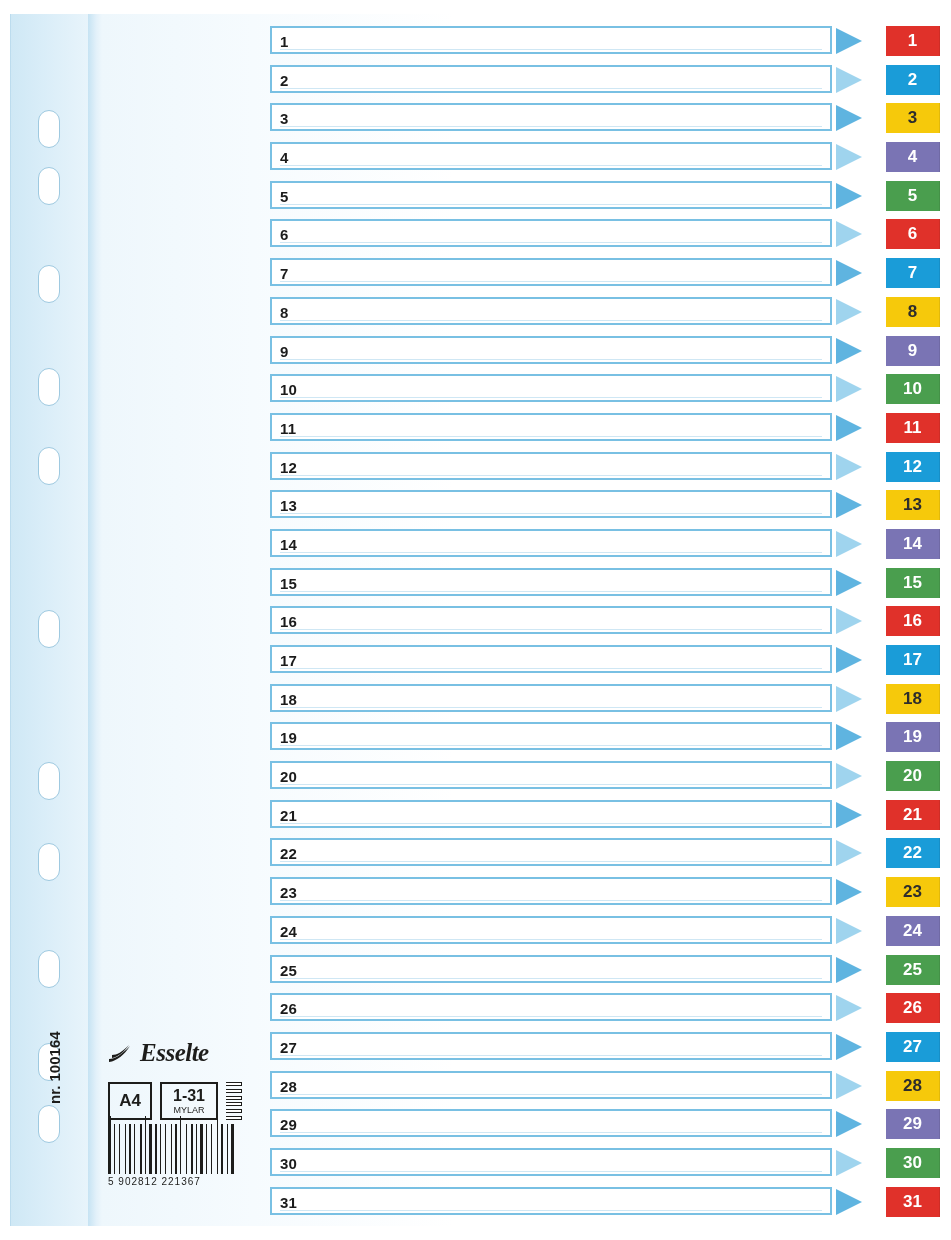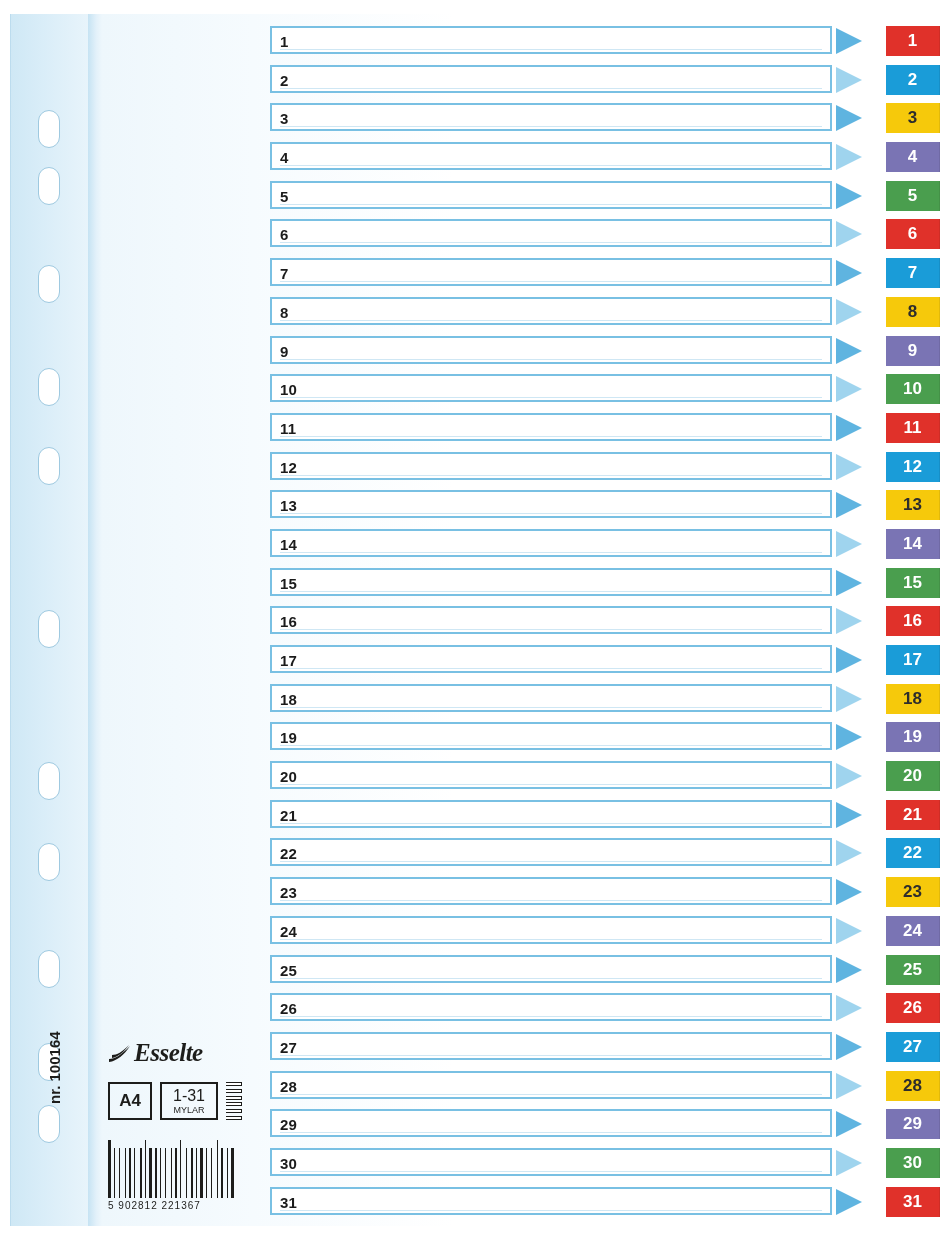--- a/index.html
+++ b/index.html
@@ -125,20 +125,21 @@
   
   .brand {
     position: absolute;
     left: 108px;
     top: 1040px;
     width: 150px;
   }
   .brand-logo {
     display: flex;
     align-items: center;
+    gap: 6px;
     height: 26px;
   }
   .brand-swoosh {
     width: 26px; height: 20px;
     position: relative;
   }
   .brand-name {
     font-family: "Liberation Serif", serif;
     font-style: italic;
     font-weight: bold;
@@ -161,40 +162,40 @@
     box-sizing: border-box;
   }
   .spec-range {
     width: 58px; height: 38px;
     border: 2px solid #1d1d1b;
     box-sizing: border-box;
     display: flex; flex-direction: column;
     align-items: center; justify-content: center;
     line-height: 1;
   }
-  .spec-range .r1 { font-size: 16px; font-weight: normal; color: #1d1d1b; }
+  .spec-range .r1 { font-size: 16px; font-weight: bold; color: #1d1d1b; }
   .spec-range .r2 { font-size: 9px; font-weight: normal; color: #1d1d1b; margin-top: 2px; }
   .spec-tabs-icon {
     width: 16px; height: 38px;
     display: flex; flex-direction: column; justify-content: space-between;
   }
   .spec-tabs-icon i {
     display: block;
     height: 4px;
     border: 1px solid #1d1d1b;
     border-left: none;
     box-sizing: border-box;
     background: #fff;
   }
 
   
   .barcode {
     position: absolute;
     left: 108px;
-    top: 1140px;
+    top: 1116px;
     width: 132px;
   }
   .barcode-bars {
     height: 58px;
     display: flex;
     align-items: flex-end;
     gap: 1px;
   }
   .barcode-bars span {
     display: block;

